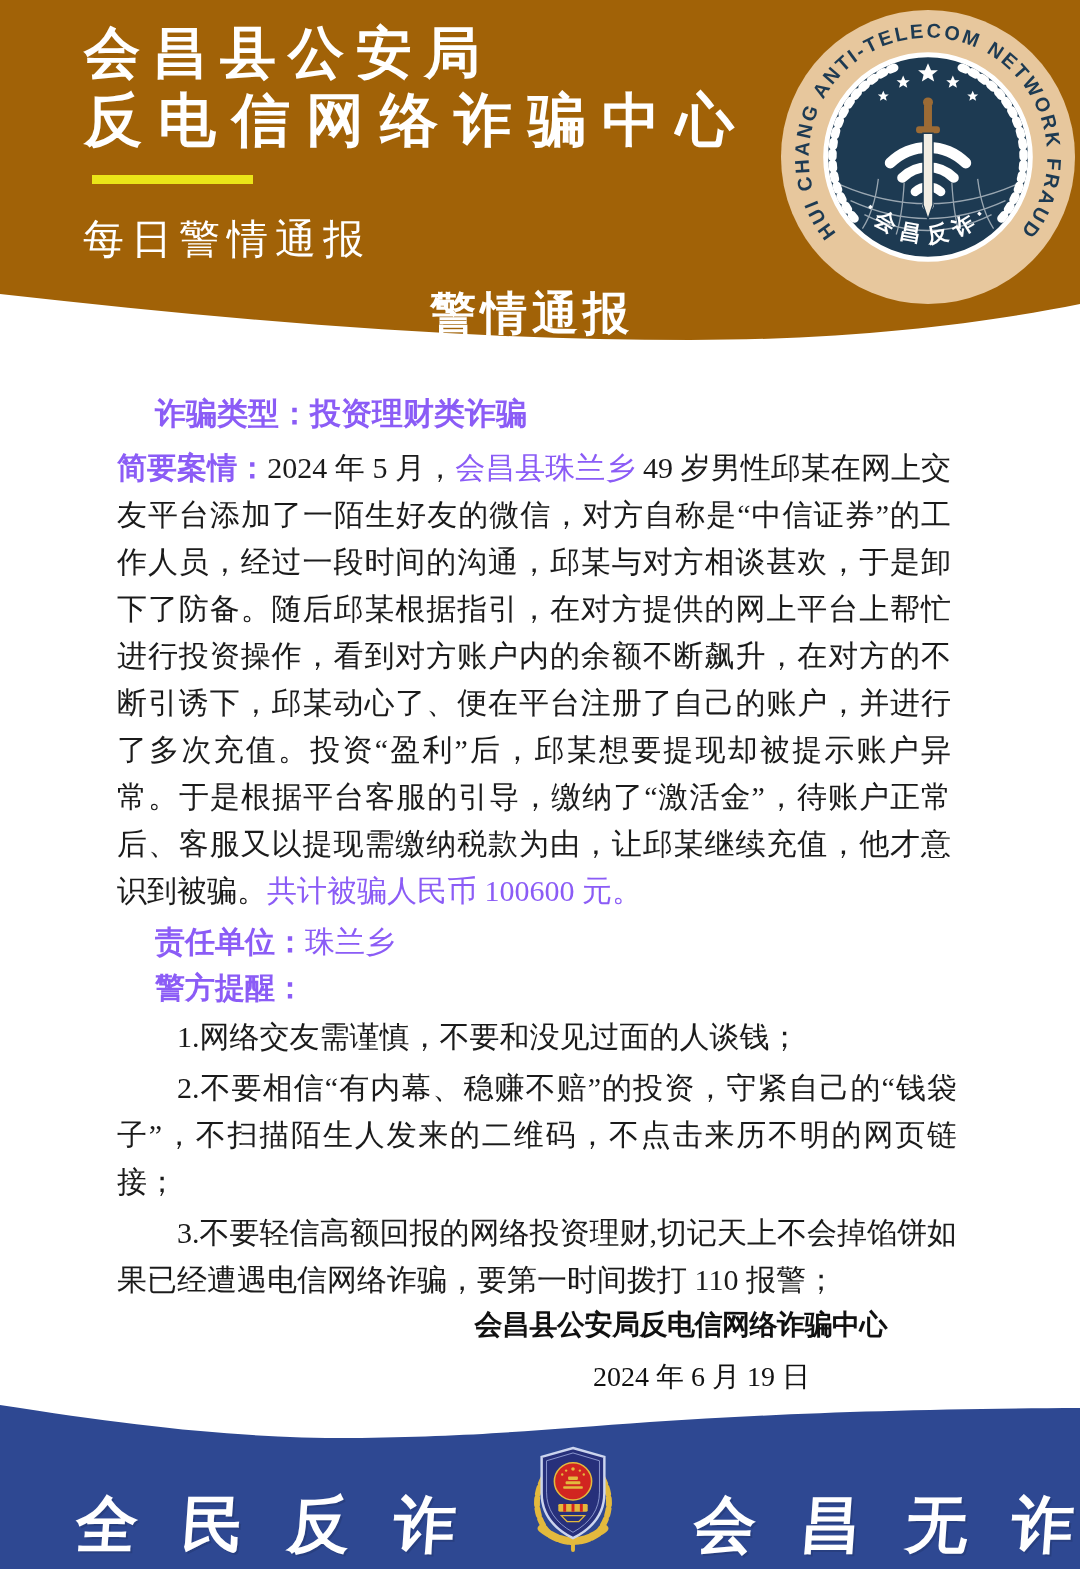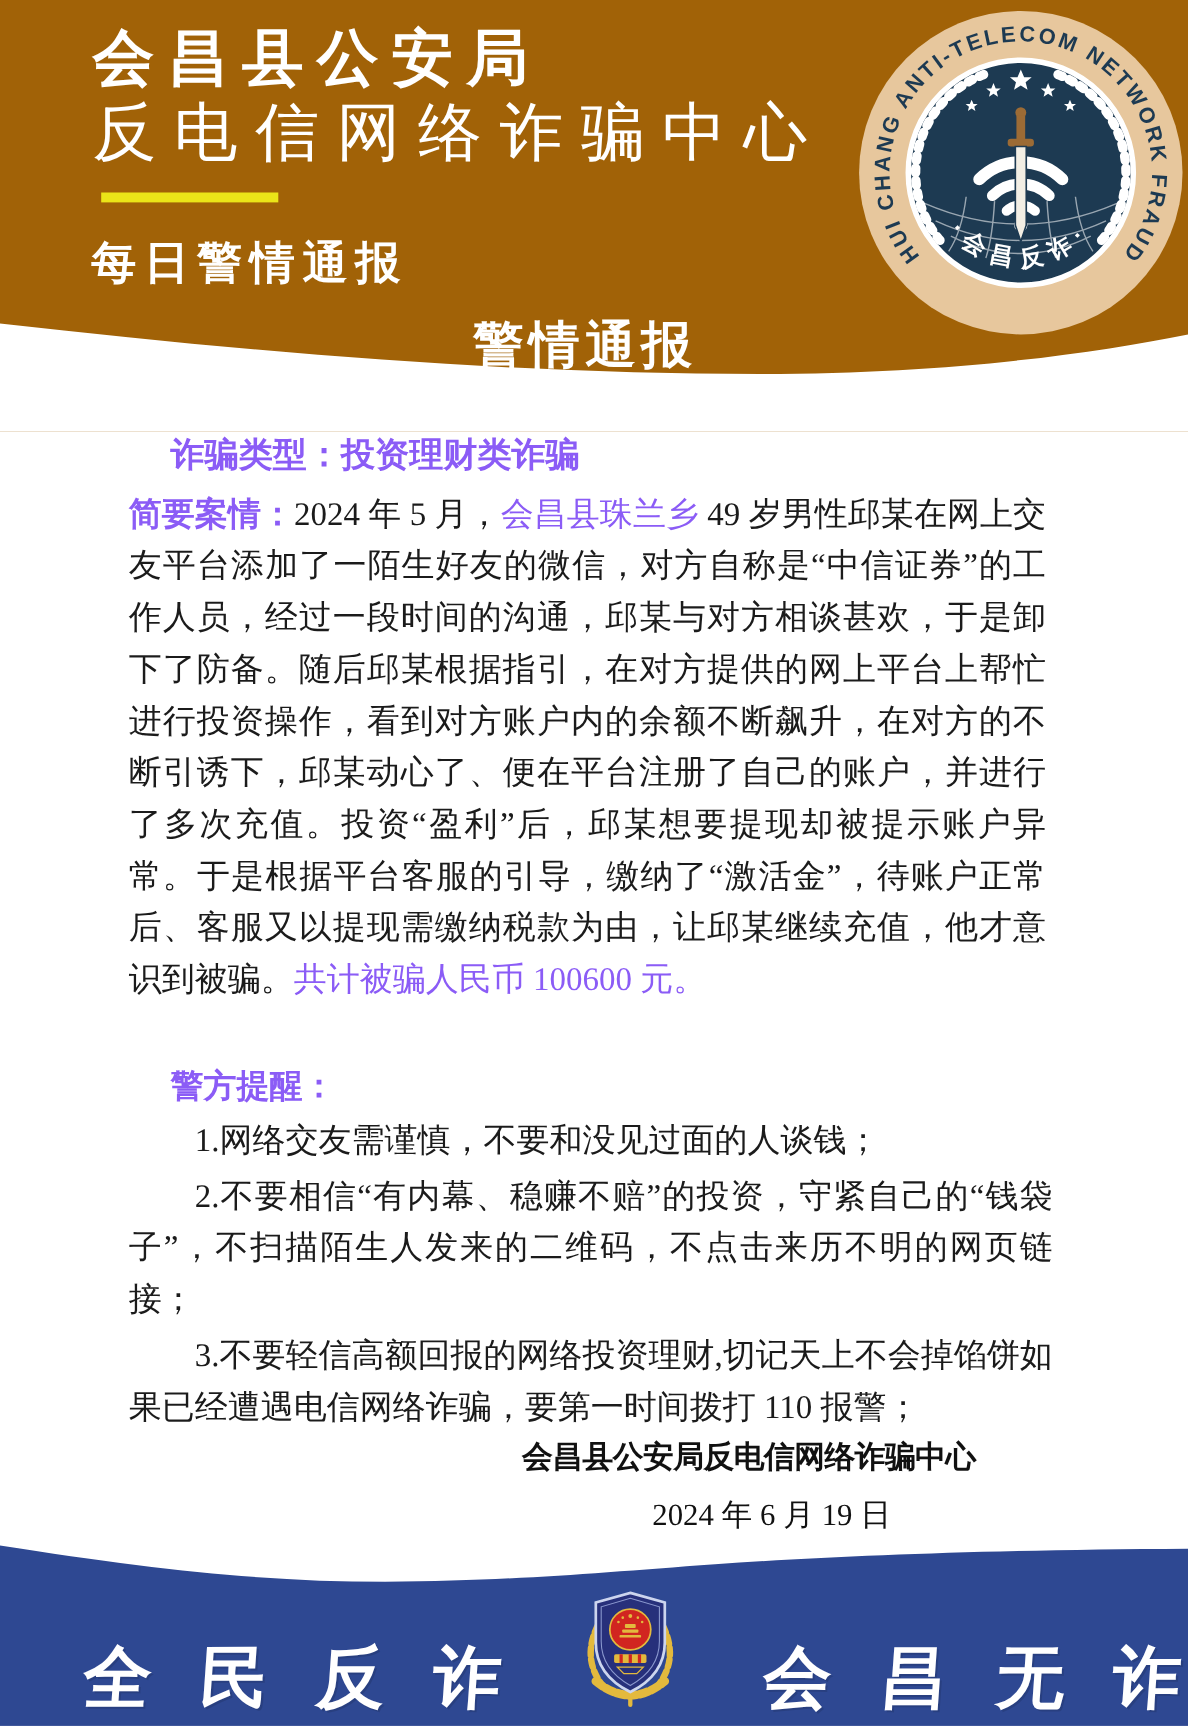--- a/index.html
+++ b/index.html
@@ -21,30 +21,30 @@
   }
   .header-wave { position:absolute; left:0; bottom:0; width:1080px; height:100px; display:block; }
   .title-line1 {
     position: absolute; top: 16px; left: 84px;
     color:#fff; font-family:"Liberation Sans","DejaVu Sans",sans-serif;
     font-weight: bold; font-size: 56px; letter-spacing: 12px; white-space: nowrap;
   }
   .title-line2 {
     position: absolute; top: 82px; left: 84px;
     color:#fff; font-family:"Liberation Sans","DejaVu Sans",sans-serif;
-    font-weight: normal; font-size: 58px; letter-spacing: 16px; white-space: nowrap;
+    font-weight: bold; font-size: 58px; letter-spacing: 16px; white-space: nowrap;
   }
   .yellow-bar {
     position: absolute; top: 175px; left: 92px;
     width: 161px; height: 9px;
   }
   .subtitle {
     position: absolute; top: 212px; left: 83px;
     color:#fff; font-family:"Liberation Sans","DejaVu Sans",sans-serif;
-    font-weight: bold; font-size: 41px; letter-spacing: 7px; white-space: nowrap;
+    font-weight: normal; font-size: 41px; letter-spacing: 7px; white-space: nowrap;
   }
   .banner-title {
     position: absolute; top: 283px; left: 430px;
     color:#fff; font-family:"Liberation Sans","DejaVu Sans",sans-serif;
     font-weight: bold; font-size: 46px; letter-spacing: 5px; white-space: nowrap;
     z-index: 3;
   }
   .logo { position: absolute; top: 8px; left: 779px; width: 298px; height: 298px; z-index: 2; }
 
   
@@ -167,20 +167,21 @@
     <div class="banner-title">警情通报</div>
   </div>
 
   <div class="content">
 
     <div class="fraud-type red-bold">诈骗类型：投资理财类诈骗</div>
 
     <p class="case-paragraph"><span class="red-bold">简要案情：</span><span>2024 年 5 月，</span><span class="red">会昌县珠兰乡 </span><span>49 岁男性邱某在网上交友平台添加了一陌生好友的微信，对方自称是“中信证券”的工作人员，经过一段时间的沟通，邱某与对方相谈甚欢，于是卸下了防备。随后邱某根据指引，在对方提供的网上平台上帮忙进行投资操作，看到对方账户内的余额不断飙升，在对方的不断引诱下，邱某动心了、便在平台注册了自己的账户，并进行了多次充值。投资“盈利”后，邱某想要提现却被提示账户异常。于是根据平台客服的引导，缴纳了“激活金”，待账户正常后、客服又以提现需缴纳税款为由，让邱某继续充值，他才意识到被骗。</span><span class="red">共计被骗人民币 100600 元。</span></p>
 
 
+    <div class="kv-line kv-unit"><span class="red-bold">责任单位：</span><span class="red">珠兰乡</span></div>
 
     <div class="kv-line tips-label red-bold">警方提醒：</div>
 
     <div class="tips">
       <p>1.网络交友需谨慎，不要和没见过面的人谈钱；</p>
       <p>2.不要相信“有内幕、稳赚不赔”的投资，守紧自己的“钱袋子”，不扫描陌生人发来的二维码，不点击来历不明的网页链接；</p>
       <p>3.不要轻信高额回报的网络投资理财,切记天上不会掉馅饼如果已经遭遇电信网络诈骗，要第一时间拨打 110 报警；</p>
     </div>
 
     <div class="signature">会昌县公安局反电信网络诈骗中心</div>

